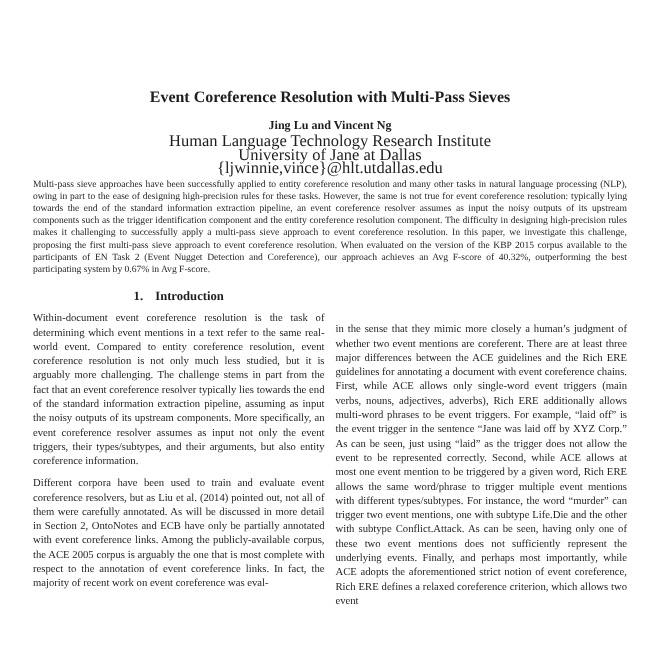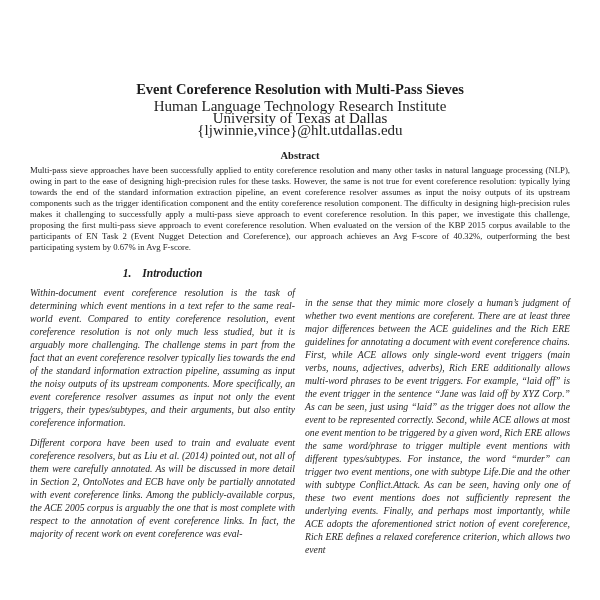--- a/index.html
+++ b/index.html
@@ -62,49 +62,48 @@
     display: flex;
     gap: 10px;
     margin-top: 13px;
   }
   .col {
     width: 265px;
     font-size: 9.7px;
     line-height: 13px;
     text-align: justify;
     hyphens: auto;
-    font-style: italic;
   }
   .col-right { padding-top: 2px; margin-top: 28px; }
   .section-heading {
     text-align: center;
     font-size: 11.5px;
     line-height: 15px;
     font-weight: bold;
     margin: 0 0 5px 0;
   }
   .section-number { margin-right: 11px; }
   .col p { margin: 0; }
   .col p + p { margin-top: 7px; }
 </style>
 </head>
 <body>
 
 <div class="page">
 
   <h1 class="paper-title">Event Coreference Resolution with Multi-Pass Sieves</h1>
 
+  <div class="authors">Jing Lu and Vincent Ng</div>
 
   <div class="affiliation">
     <div>Human Language Technology Research Institute</div>
-    <div>University of Texas at Dallas</div>
+    <div>University of Jane at Dallas</div>
     <div>{ljwinnie,vince}@hlt.utdallas.edu</div>
   </div>
 
-  <div class="abstract-heading">Abstract</div>
 
   <div class="abstract-body">Multi-pass sieve approaches have been successfully applied to entity coreference resolution and many other tasks in natural language processing (NLP), owing in part to the ease of designing high-precision rules for these tasks. However, the same is not true for event coreference resolution: typically lying towards the end of the standard information extraction pipeline, an event coreference resolver assumes as input the noisy outputs of its upstream components such as the trigger identification component and the entity coreference resolution component. The difficulty in designing high-precision rules makes it challenging to successfully apply a multi-pass sieve approach to event coreference resolution. In this paper, we investigate this challenge, proposing the first multi-pass sieve approach to event coreference resolution. When evaluated on the version of the KBP 2015 corpus available to the participants of EN Task 2 (Event Nugget Detection and Coreference), our approach achieves an Avg F-score of 40.32%, outperforming the best participating system by 0.67% in Avg F-score.</div>
 
 
   <div class="columns">
 
     <div class="col col-left">
       <div class="section-heading">
         <span class="section-number">1.</span><span>Introduction</span>
       </div>

